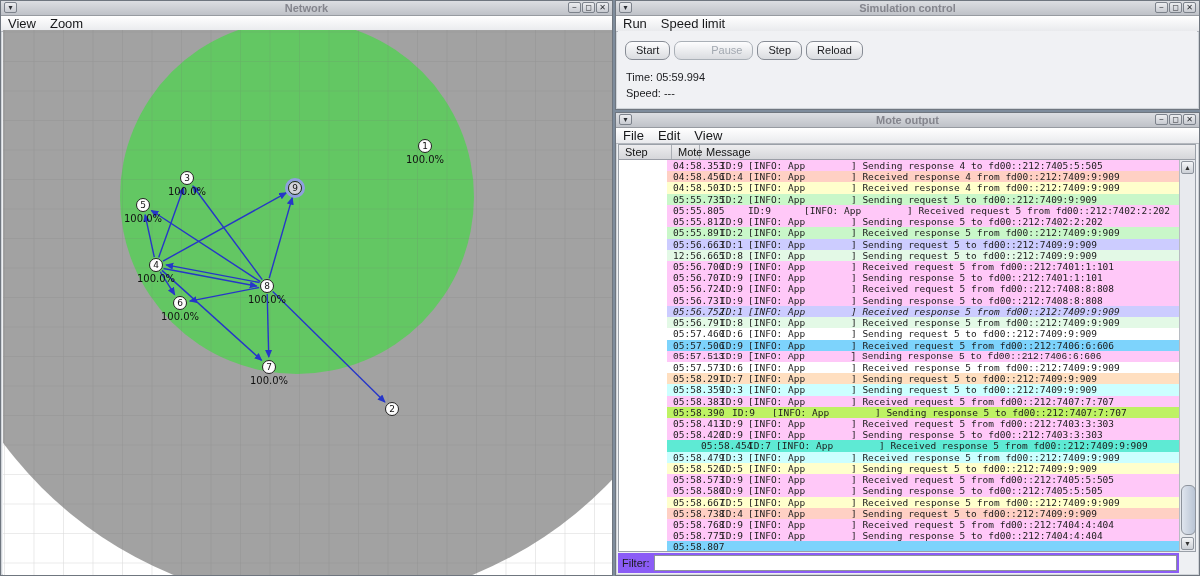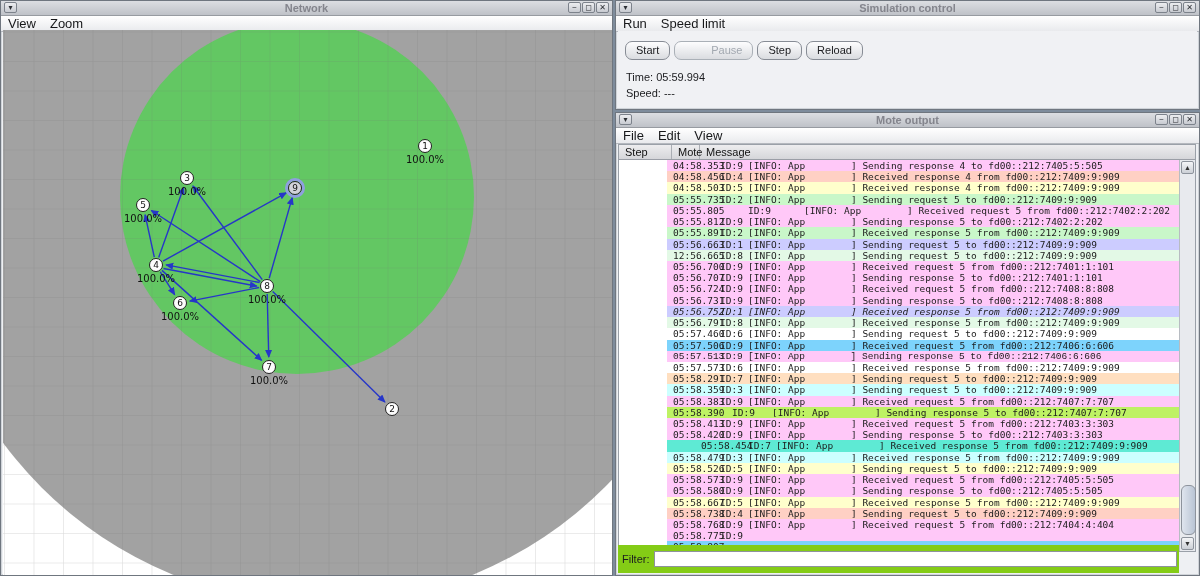--- a/index.html
+++ b/index.html
@@ -100,22 +100,22 @@
   }
   .sb-up{top:1px;}
   .sb-down{bottom:1px;}
   #sb-thumb{
     position:absolute;left:1px;bottom:16px;width:13px;height:48px;
     background:linear-gradient(90deg,#dfe5ee,#b9c4d4);
     border:1px solid #8d939c;border-radius:6px;
   }
   
   #filter-bar{
-    position:absolute;left:2px;right:20px;bottom:2px;height:28px;
-    background:#84cc16;display:flex;align-items:center;
+    position:absolute;left:2px;right:20px;bottom:2px;height:20px;
+    background:#8b5cf6;display:flex;align-items:center;
     font-size:11px;color:#1b1c1f;
   }
   #filter-bar label{padding:0 4px 0 4px;}
   #filter-input{
     flex:1;height:14px;margin-right:2px;
     border:1px solid #8d939c;background:#ffffff;
     font-size:10px;padding:0 2px;
   }
 </style>
 </head>
@@ -259,21 +259,21 @@
         <div class="log-row" style="background: rgb(255, 200, 248);"><span class="c-time">05:58.413</span><span class="c-mote">ID:9</span><span class="c-msg">[INFO: App        ] Received request 5 from fd00::212:7403:3:303</span></div>
         <div class="log-row" style="background: rgb(255, 200, 248);"><span class="c-time">05:58.420</span><span class="c-mote">ID:9</span><span class="c-msg">[INFO: App        ] Sending response 5 to fd00::212:7403:3:303</span></div>
         <div class="log-row" style="background: #5eead4; padding-left: 28px;"><span class="c-time">05:58.454</span><span class="c-mote">ID:7</span><span class="c-msg">[INFO: App        ] Received response 5 from fd00::212:7409:9:909</span></div>
         <div class="log-row" style="background: rgb(204, 255, 255);"><span class="c-time">05:58.479</span><span class="c-mote">ID:3</span><span class="c-msg">[INFO: App        ] Received response 5 from fd00::212:7409:9:909</span></div>
         <div class="log-row" style="background: rgb(255, 255, 204);"><span class="c-time">05:58.526</span><span class="c-mote">ID:5</span><span class="c-msg">[INFO: App        ] Sending request 5 to fd00::212:7409:9:909</span></div>
         <div class="log-row" style="background: rgb(255, 200, 248);"><span class="c-time">05:58.573</span><span class="c-mote">ID:9</span><span class="c-msg">[INFO: App        ] Received request 5 from fd00::212:7405:5:505</span></div>
         <div class="log-row" style="background: rgb(255, 200, 248);"><span class="c-time">05:58.580</span><span class="c-mote">ID:9</span><span class="c-msg">[INFO: App        ] Sending response 5 to fd00::212:7405:5:505</span></div>
         <div class="log-row" style="background: rgb(255, 255, 204);"><span class="c-time">05:58.667</span><span class="c-mote">ID:5</span><span class="c-msg">[INFO: App        ] Received response 5 from fd00::212:7409:9:909</span></div>
         <div class="log-row" style="background: rgb(255, 208, 196);"><span class="c-time">05:58.738</span><span class="c-mote">ID:4</span><span class="c-msg">[INFO: App        ] Sending request 5 to fd00::212:7409:9:909</span></div>
         <div class="log-row" style="background: rgb(255, 200, 248);"><span class="c-time">05:58.768</span><span class="c-mote">ID:9</span><span class="c-msg">[INFO: App        ] Received request 5 from fd00::212:7404:4:404</span></div>
-        <div class="log-row" style="background: rgb(255, 200, 248);"><span class="c-time">05:58.775</span><span class="c-mote">ID:9</span></div>
+        <div class="log-row" style="background: rgb(255, 200, 248);"><span class="c-time">05:58.775</span><span class="c-mote">ID:9</span><span class="c-msg">[INFO: App        ] Sending response 5 to fd00::212:7404:4:404</span></div>
         <div class="log-row" style="background: #7dd3fc; flex-direction: column;"><span class="c-time">05:58.807</span><span class="c-mote">ID:4</span><span class="c-msg">[INFO: App        ] Received response 5 from fd00::212:7409:9:909</span></div>
       </div>
     <div id="vscroll">
       <div class="sb-btn sb-up">▲</div>
       <div id="sb-thumb"></div>
       <div class="sb-btn sb-down">▼</div>
     </div>
   </div>
   <div id="filter-bar">
     <label>Filter:</label>

